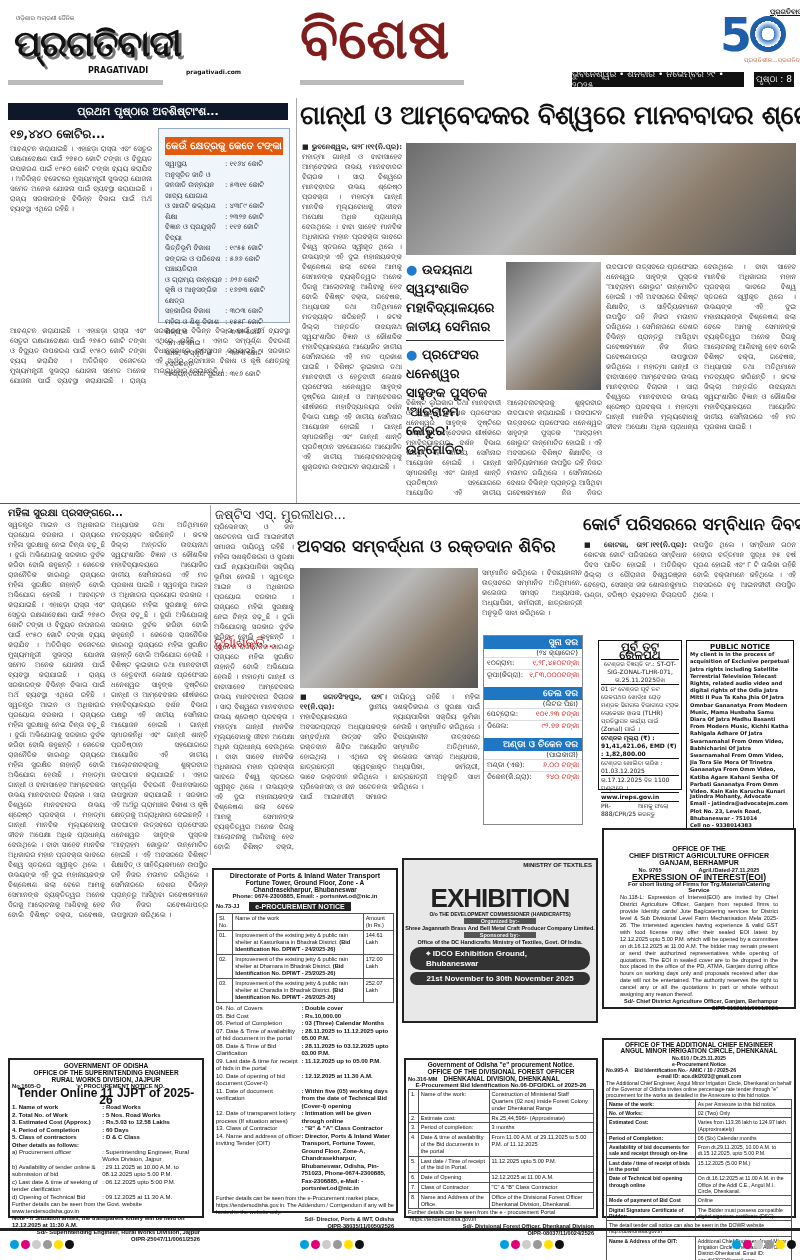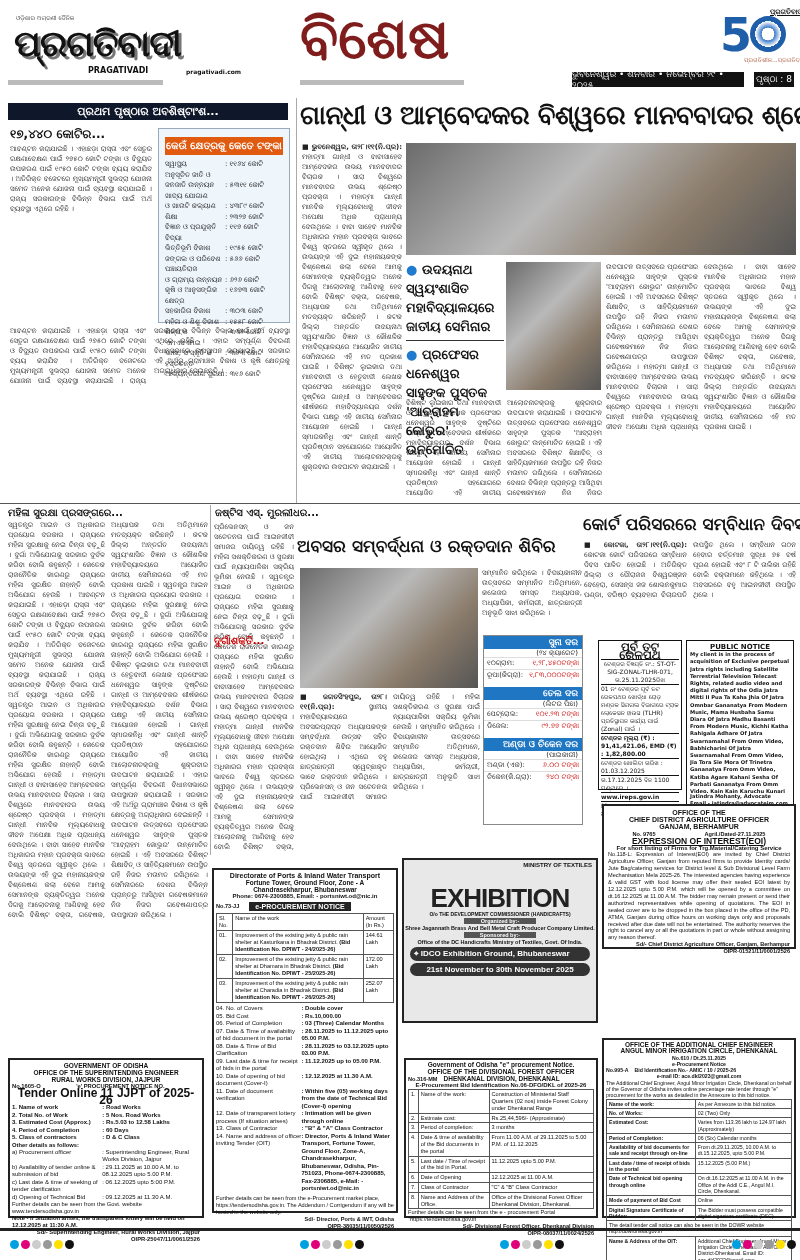--- a/index.html
+++ b/index.html
@@ -29,40 +29,40 @@
 .budget-row{display:flex;justify-content:space-between;font-size:7px;padding:0 6px;line-height:10.5px}
 .budget-row .lbl{flex:1}
 .budget-row .val{width:58px}
 .main-headline{left:300px;top:100px;font-size:26px;font-weight:bold;color:#111;white-space:nowrap;letter-spacing:-0.5px}
 .photo{background:linear-gradient(135deg,#6b6b6b,#b9b9b9 40%,#8a7b6a 70%,#555);}
 .sub-hl{font-size:13px;font-weight:bold;line-height:19px}
 .bullet{color:#1f7bd0}
 .sec-head{left:8px;top:507px;font-size:10px;font-weight:bold}
 .hl2{left:297px;top:536px;font-size:17px;font-weight:bold;white-space:nowrap}
 .hl3{left:583px;top:514px;font-size:17px;font-weight:bold;white-space:nowrap}
-.bh{font-size:10px;font-weight:bold}
+.bh{font-size:13px;font-weight:normal}
 .price-box{left:483px;top:635px;width:100px;height:190px;border:1px solid #888;background:#fff}
 .price-h{background:#1f76c2;color:#fff;font-size:9px;font-weight:bold;text-align:right;padding:1px 4px}
 .price-s{font-size:7px;text-align:right;padding-right:4px}
 .price-v{font-size:7px;padding:0 3px;color:#c00;display:flex;justify-content:space-between;border-top:1px solid #ddd;line-height:11px}
 .price-v span:first-child{color:#111}
 .rail-box{left:598px;top:640px;width:84px;height:150px;border:1px solid #111;padding:2px;font-size:6px;line-height:8px}
 .rail-title{font-size:12px;font-weight:bold;text-align:center;border-bottom:1px solid #111}
 .pn-box{left:686px;top:640px;width:108px;height:194px;border:1px solid #111;padding:3px;font-size:5.2px;line-height:7.2px;font-weight:bold}
 .pn-title{text-align:center;font-size:7px;font-weight:bold;text-decoration:underline}
 .ad{border:2px solid #222;background:#fff;font-family:"Liberation Sans",sans-serif}
 .ad-c{text-align:center;font-weight:bold}
 .ad table{border-collapse:collapse;width:100%}
 .ad td{border:1px solid #555;padding:1px 2px;vertical-align:top}
 .kv{display:flex;font-size:6px;line-height:7.5px}
 .kv .k{width:48%}
 .kv .v{width:52%;font-weight:bold}
 .handi{left:402px;top:858px;width:196px;height:165px;background:#e8e8e8;border:2px solid #222;font-family:"Liberation Sans",sans-serif}
 .handi-title{font-size:26px;font-weight:900;text-align:center;line-height:25px;letter-spacing:-1px;color:#222}
-.pill{background:#333;color:#fff;border-radius:10px;margin:2px 6px;padding:2px 4px;font-weight:bold}
+.pill{background:#333;color:#fff;border-radius:10px;margin:2px 6px;padding:2px 16px;font-weight:bold}
 .cmyk{display:flex;gap:2px}
 .cmyk i{display:block;width:9px;height:9px;border-radius:50%}
 </style>
 </head>
 <body>
 
 <div class="abs masthead-logo">
   <span class="logo-tag">ଓଡ଼ିଶାର ଅଗ୍ରଣୀ ଦୈନିକ</span>
   <span class="logo-main">ପ୍ରଗତିବାଦୀ</span>
   <span class="logo-eng">PRAGATIVADI</span>
@@ -472,21 +472,21 @@
           <td>Name and Address of the Office.</td>
           <td>Office of the Divisional Forest Officer Dhenkanal Division, Dhenkanal.</td>
         </tr>
       </tbody>
     </table>
   <div>Further details can be seen from the e - procurement Portal "https://tendersorissa.gov.in</div>
   <div style="text-align:right;font-weight:bold">Sd/- Divisional Forest Officer, Dhenkanal Division</div>
   <div style="text-align:right;font-weight:bold">OIPR-08037/11/0024/2526</div>
 </div>
 
-<div class="abs ad" style="left:602px;top:804px;width:194px;height:145px;padding:4px;font-size:5.6px;line-height:6.9px">
+<div class="abs ad" style="left:602px;top:828px;width:194px;height:181px;padding:16px;font-size:5.6px;line-height:6.9px">
   <div class="ad-c" style="font-size:7px">OFFICE OF THE</div>
   <div class="ad-c" style="font-size:7px">CHIEF DISTRICT AGRICULTURE OFFICER</div>
   <div class="ad-c" style="font-size:7px">GANJAM, BERHAMPUR</div>
   <div style="display:flex;justify-content:space-around;font-weight:bold">
       <span>No. 9765</span>
       <span>Agril./Dated-27.11.2025</span>
     </div>
   <div class="ad-c" style="font-size:8.5px;text-decoration:underline">EXPRESSION OF INTEREST(EOI)</div>
   <div class="ad-c" style="font-size:6px">For short listing of Firms for Trg.Material/Catering Service</div>
   <div style="text-align:justify">No.118-L: Expression of Interest(EOI) are invited by Chief District Agriculture Officer, Ganjam from reputed firms to provide Identity cards/ Jute Bag/catering services for District level &amp; Sub Divisional Level Farm Mechanisation Mela 2025-26. The interested agencies having experience &amp; valid GST with food license may offer their sealed EOI latest by 12.12.2025 upto 5.00 P.M. which will be opened by a committee on dt.16.12.2025 at 11.00 A.M. The bidder may remain present or send their authorized representatives while opening of quotations. The EOI in sealed cover are to be dropped in the box placed in the office of the PD, ATMA, Ganjam during office hours on working days only and proposals received after due date will not be entertained. The authority reserves the right to cancel any or all the quotations in part or whole without assigning any reason thereof.</div>

